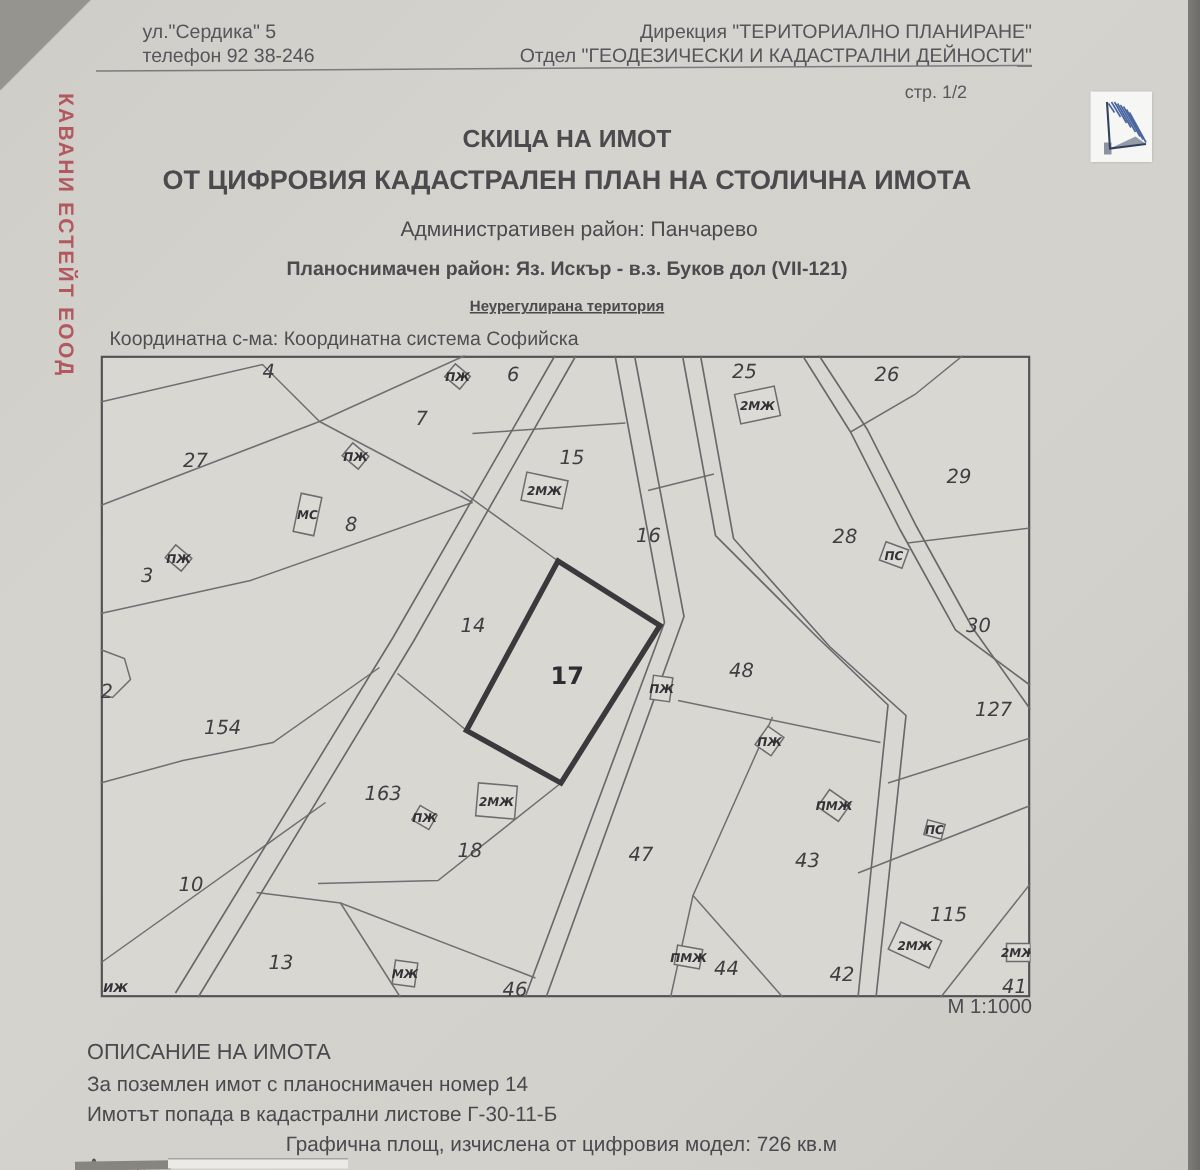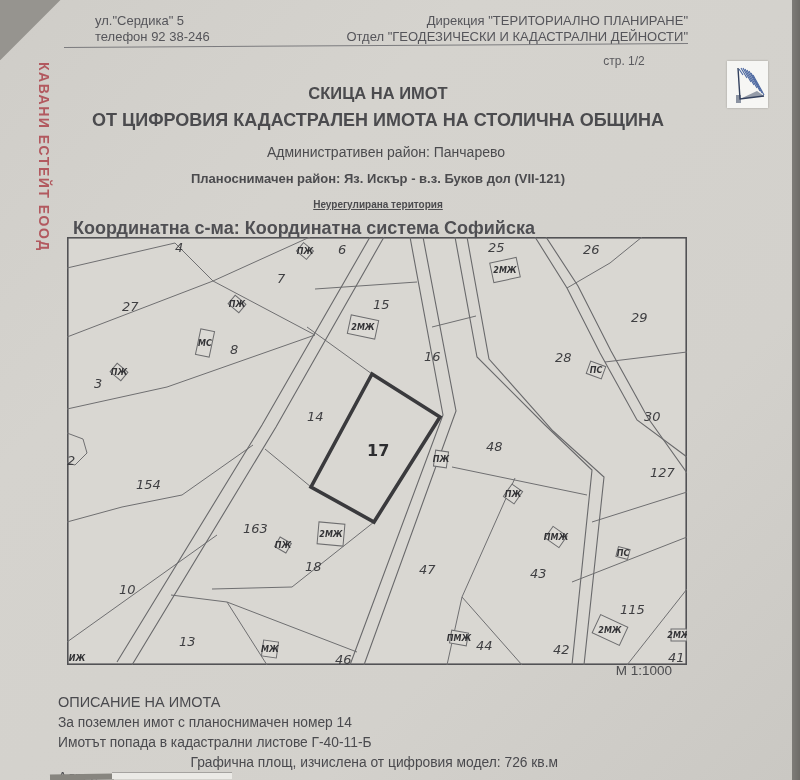--- a/index.html
+++ b/index.html
@@ -20,23 +20,23 @@
   .stamp{position:absolute;left:727px;top:61px;width:41px;height:47px;background:#f6f6f4;
          box-shadow:0 0 2px rgba(0,0,0,.25);}
   .watermark{position:absolute;left:36px;top:62px;height:210px;writing-mode:vertical-rl;
          font-size:14px;font-weight:bold;letter-spacing:1.5px;color:#b2595f;}
   .titles{position:absolute;left:66px;top:0;width:624px;text-align:center;color:#4b4b4e;}
   .t1{position:absolute;left:0;top:84px;width:100%;font-size:16.5px;font-weight:bold;}
   .t2{position:absolute;left:0;top:110px;width:100%;font-size:18px;font-weight:bold;}
   .t3{position:absolute;left:8px;top:144px;width:100%;font-size:14px;font-weight:normal;}
   .t4{position:absolute;left:0;top:171px;width:100%;font-size:13px;font-weight:bold;}
   .t5{position:absolute;left:0;top:199px;width:100%;font-size:10px;font-weight:bold;text-decoration:underline;}
-  .coord{position:absolute;left:73px;top:218px;font-size:18px;font-weight:bold;color:#4f4f53;}
+  .coord{position:absolute;left:73px;top:218px;font-size:13px;font-weight:normal;color:#4f4f53;}
   .map-wrap{position:absolute;left:67px;top:237px;width:620px;height:428px;}
-  .scale{position:absolute;left:600px;top:663px;width:88px;text-align:center;
+  .scale{position:absolute;left:600px;top:663px;width:88px;text-align:right;
          font-size:13.5px;color:#4c4c4f;}
   .desc{position:absolute;left:58px;top:0;color:#4a4a4e;}
   .d0{position:absolute;left:0;top:694px;width:400px;font-size:14.5px;}
   .d1{position:absolute;left:0;top:715px;width:500px;font-size:13.8px;}
   .d2{position:absolute;left:0;top:735px;width:500px;font-size:13.8px;}
   .d3{position:absolute;left:0;top:755px;width:500px;font-size:13.8px;text-align:right;}
   .d4{position:absolute;left:0;top:770px;width:200px;font-size:13.8px;}
   .edge-right{position:absolute;left:792px;top:0;width:8px;height:780px;
          background:linear-gradient(90deg,#7e7c78,#6e6c68);}
   .smudge{position:absolute;left:50px;top:774px;width:64px;height:6px;background:#87857f;
@@ -84,21 +84,21 @@
       <path d="M11,7 L13,38 L37,35" fill="none" stroke="#33415e" stroke-width="1.4"></path>
       <path d="M13,38 L37,35 L30,30" fill="#33415e" opacity="0.5"></path>
       <rect x="9" y="34" width="5" height="8" fill="#33415e" opacity="0.55"></rect>
     </svg>
   </div>
 
   <div class="watermark">КАВАНИ ЕСТЕЙТ ЕООД</div>
 
   <div class="titles">
     <div class="t1">СКИЦА НА ИМОТ</div>
-    <div class="t2">ОТ ЦИФРОВИЯ КАДАСТРАЛЕН ИМОТА НА СТОЛИЧНА ОБЩИНА</div>
+    <div class="t2">ОТ ЦИФРОВИЯ КАДАСТРАЛЕН ПЛАН НА СТОЛИЧНА ИМОТА</div>
     <div class="t3">Административен район: Панчарево</div>
     <div class="t4">Планоснимачен район: Яз. Искър - в.з. Буков дол (VII-121)</div>
     <div class="t5">Неурегулирана територия</div>
   </div>
   <div class="coord">Координатна с-ма: Координатна система Софийска</div>
 
   <div class="map-wrap">
     <svg id="map-svg" width="620" height="428" viewBox="0 0 620 428">
       <rect class="mframe" x="0.8" y="0.8" width="618.4" height="426.4"></rect>
       <g>
@@ -205,21 +205,21 @@
           <text x="300" y="219" class="hl-label">17</text>
         </g>
     </svg>
   </div>
 
   <div class="scale">М 1:1000</div>
 
   <div class="desc">
     <div class="d0">ОПИСАНИЕ НА ИМОТА</div>
     <div class="d1">За поземлен имот с планоснимачен номер 14</div>
-    <div class="d2">Имотът попада в кадастрални листове Г-40-11-Б</div>
+    <div class="d2">Имотът попада в кадастрални листове Г-30-11-Б</div>
     <div class="d3">Графична площ, изчислена от цифровия модел: 726 кв.м</div>
     <div class="d4">Адрес:</div>
   </div>
 
   <div class="smudge"></div>
   <div class="paperline"></div>
   <div class="edge-right"></div>
 </div>
 
 </body></html>

